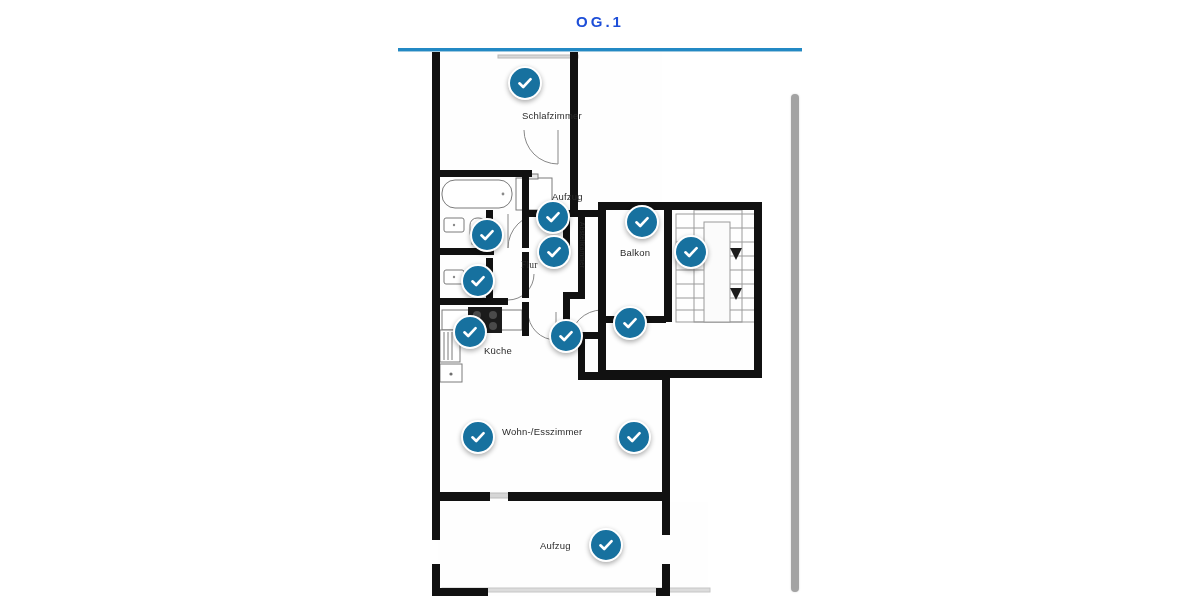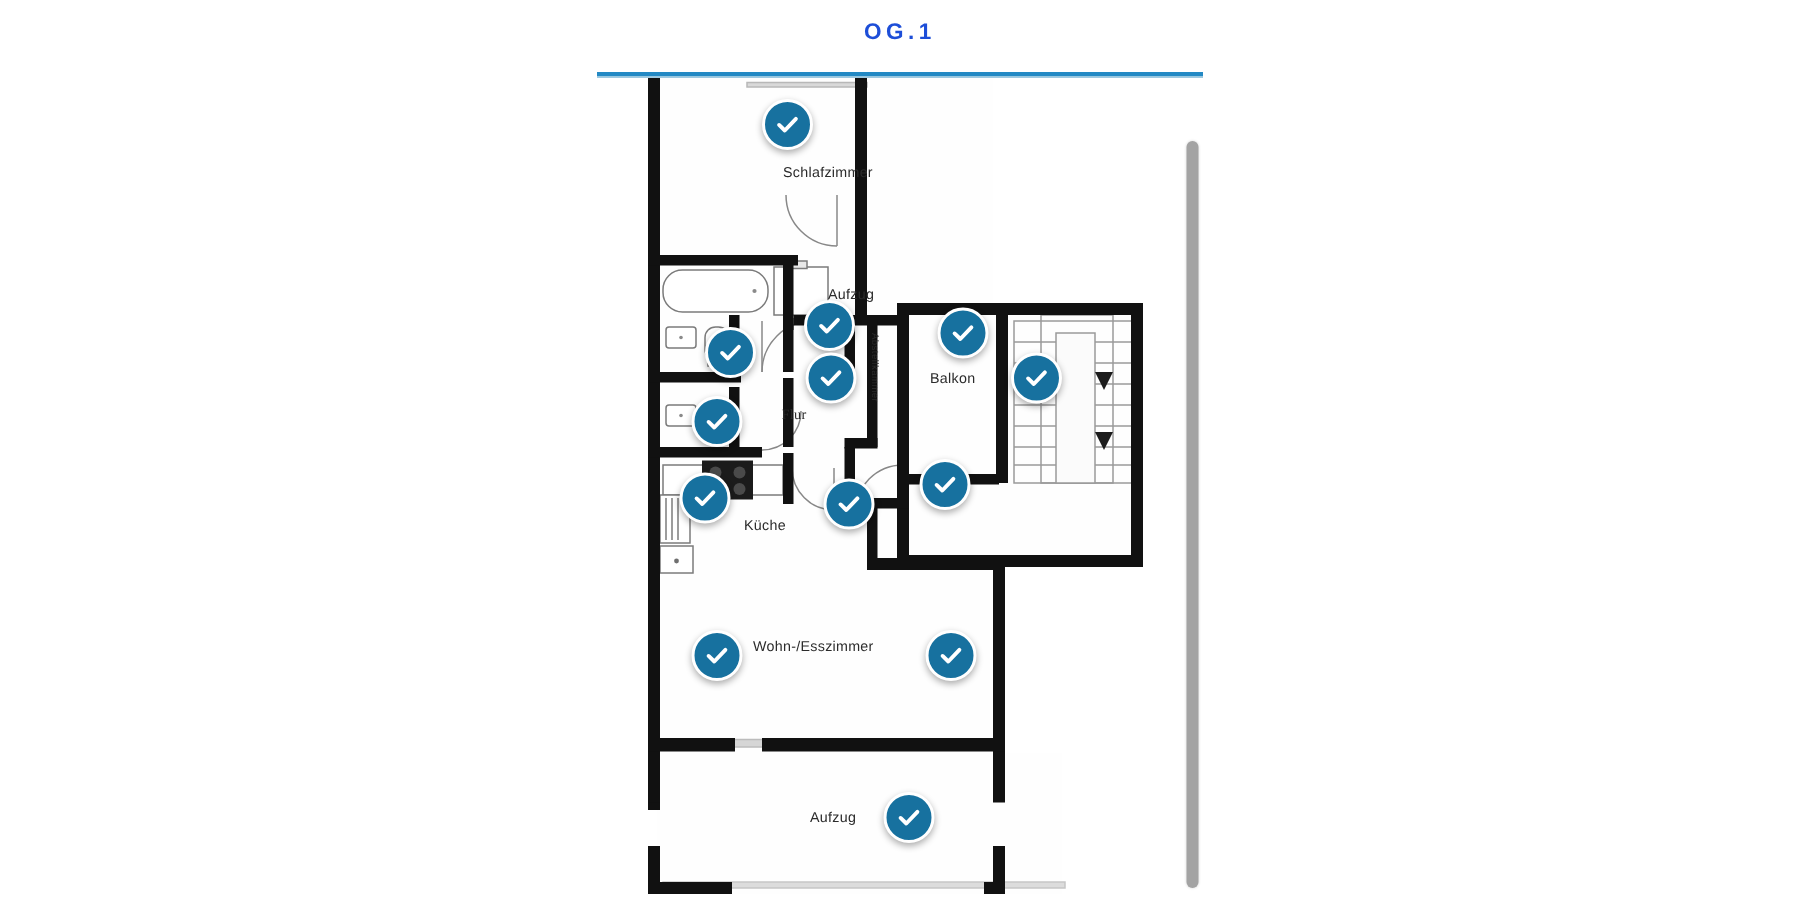--- a/index.html
+++ b/index.html
@@ -212,22 +212,22 @@
         <rect x="264" y="512" width="8" height="32"></rect>
         <rect x="258" y="536" width="14" height="8"></rect>
       </g>
     </svg>
   </div>
 
   <div class="rlabel" style="left:522px;top:110px;">Schlafzimmer</div>
   <div class="rlabel" style="left:552px;top:191px;">Aufzug</div>
   <div class="rlabel vert" style="left:586px;top:222px;">Abstellkammer</div>
   <div class="rlabel" style="left:620px;top:247px;">Balkon</div>
-  <div class="rlabel" style="left:521px;top:272px;font-family:Liberation Serif, serif;">Flur</div>
-  <div class="rlabel" style="left:496px;top:345px;">Küche</div>
+  <div class="rlabel" style="left:521px;top:260px;font-family:Liberation Serif, serif;">Flur</div>
+  <div class="rlabel" style="left:484px;top:345px;">Küche</div>
   <div class="rlabel" style="left:502px;top:426px;">Wohn-/Esszimmer</div>
   <div class="rlabel" style="left:540px;top:540px;">Aufzug</div>
 
   <div id="markers">
       <div class="badge" style="left: 508px; top: 66px;">
         <svg width="20" height="20" viewBox="0 0 20 20">
           <path class="chk" d="M4.4 10.3 L8.2 14 L15.6 6.2"></path>
         </svg>
       </div>
       <div class="badge" style="left: 470px; top: 218px;">

